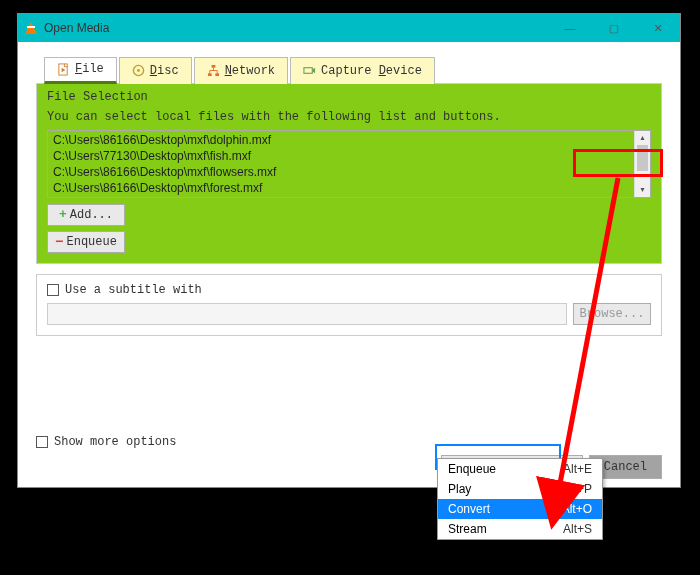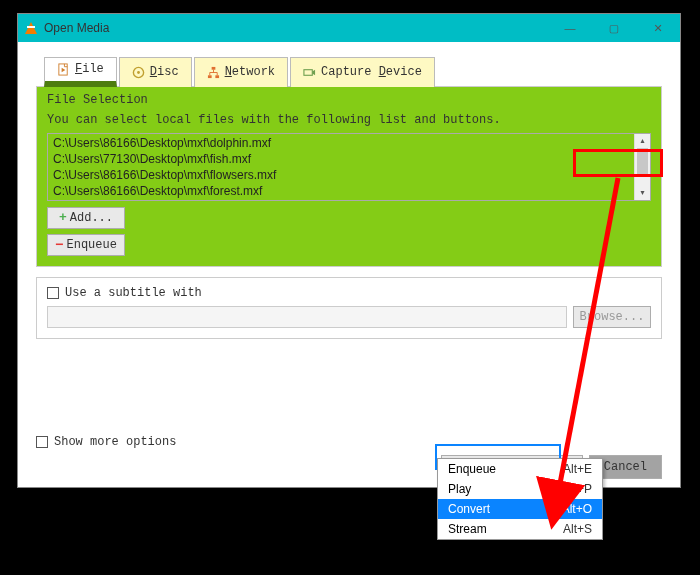--- a/index.html
+++ b/index.html
@@ -78,21 +78,21 @@
     background: #fef9c3;
     margin-right: 2px;
     display: flex;
     align-items: center;
     gap: 5px;
     position: relative;
     top: 1px;
   }
   .tab.active {
     background: #fff;
-    border-bottom: 6px solid #4d7c0f;
+    border-bottom: 3px solid #4d7c0f;
   }
   .tab u { text-decoration: underline; }
   .tab-icon { width: 13px; height: 13px; }
   .fieldset {
     border: 1px solid #ccc;
     margin-top: -1px;
     padding: 6px 10px 10px 10px;
     background: #84cc16;
   }
   .fs-label { font-family: "Courier New", monospace; color: #333; }

